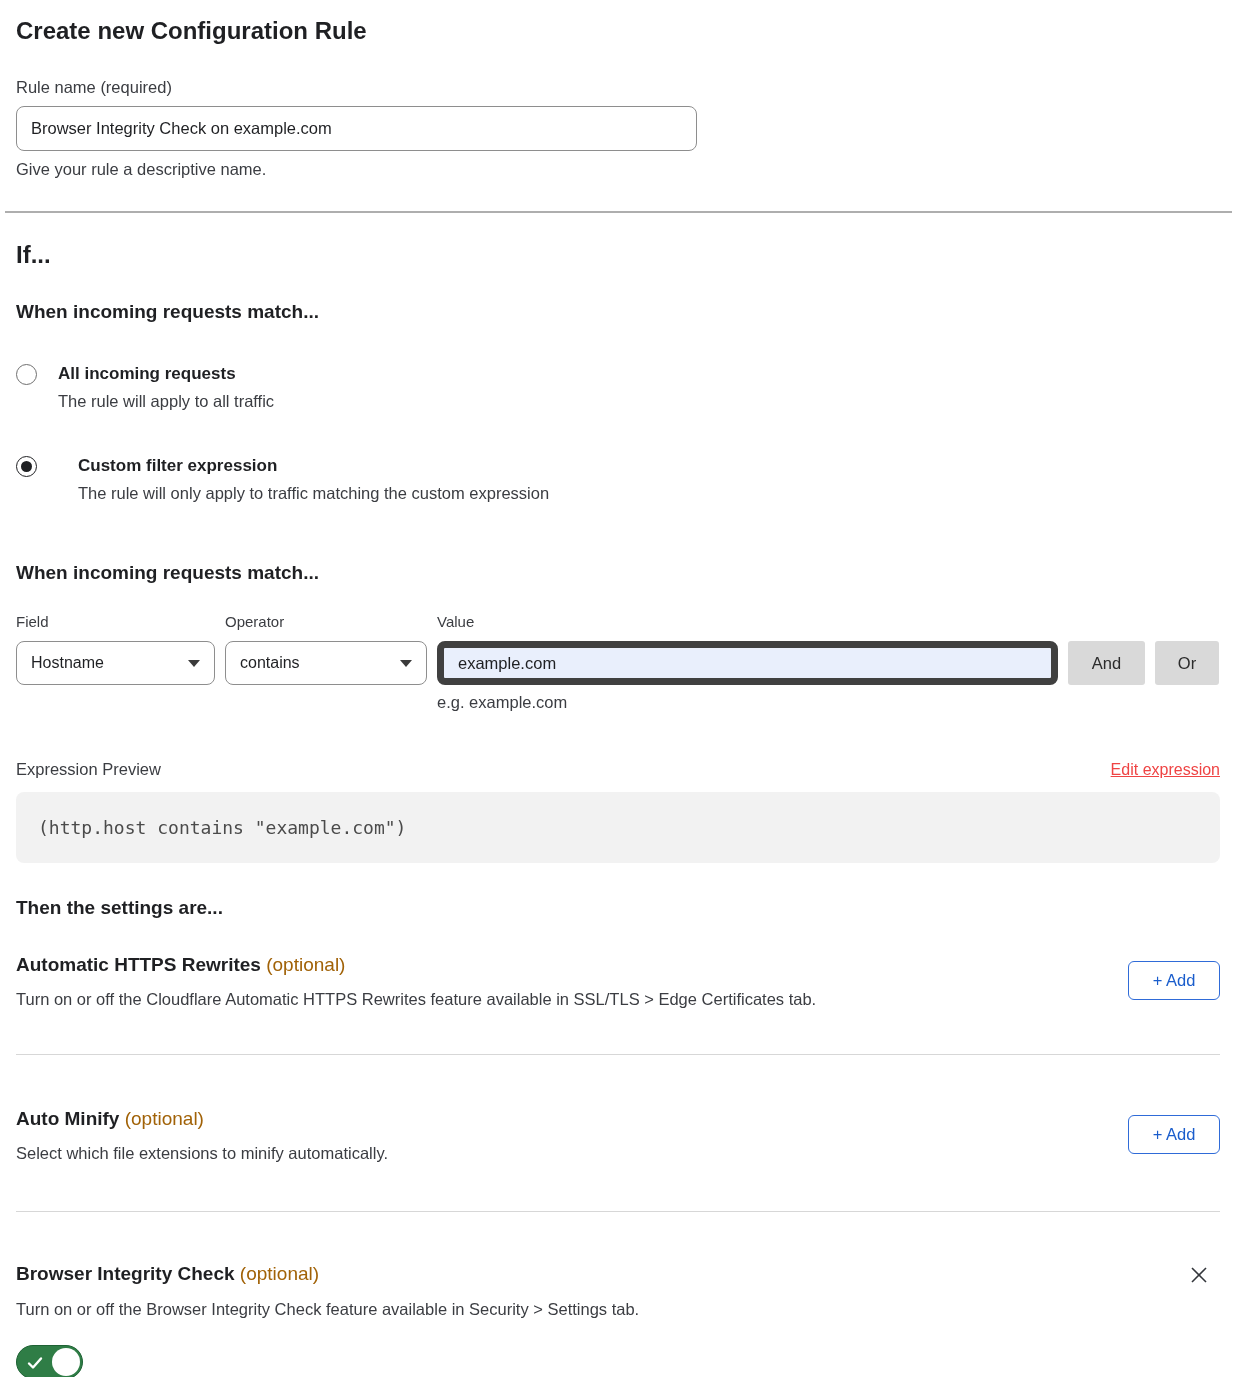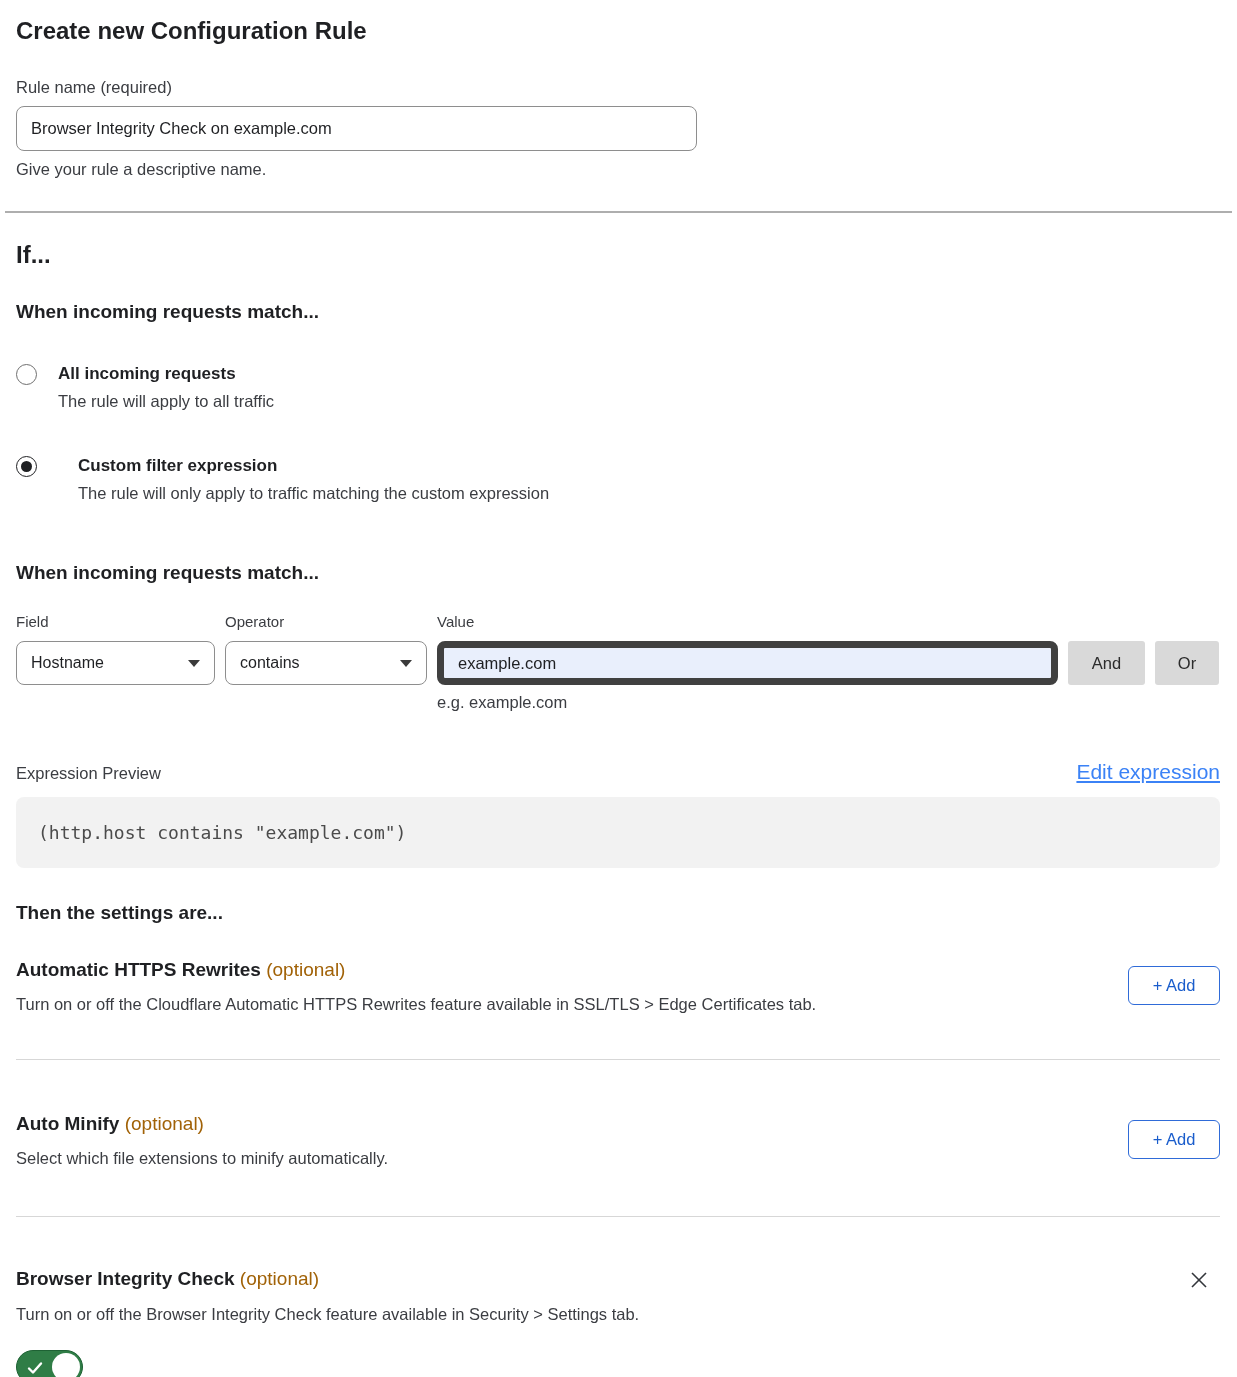--- a/index.html
+++ b/index.html
@@ -84,21 +84,21 @@
   }
   .btn-and { width: 77px; }
   .btn-or { width: 64px; }
   .value-helper { margin-top: 8px; margin-left: 421px; font-size: 16.5px; color: #3b3d42; }
 
   .preview-header {
     margin-top: 48px; display: flex; justify-content: space-between; align-items: baseline;
   }
   .preview-label { font-size: 16.5px; color: #3b3d42; }
   .edit-link {
-    font-size: 21px; color: #3b82f6; text-decoration: underline; cursor: pointer;
+    font-size: 16px; color: #ef4444; text-decoration: underline; cursor: pointer;
   }
   .code-box {
     margin-top: 13px; height: 71px; background: #f2f2f2; border-radius: 8px;
     display: flex; align-items: center; padding: 0 22px;
   }
   .code-text {
     font-family: "DejaVu Sans Mono", "Liberation Mono", monospace;
     font-size: 18px; color: #4b4b4b;
   }
 

